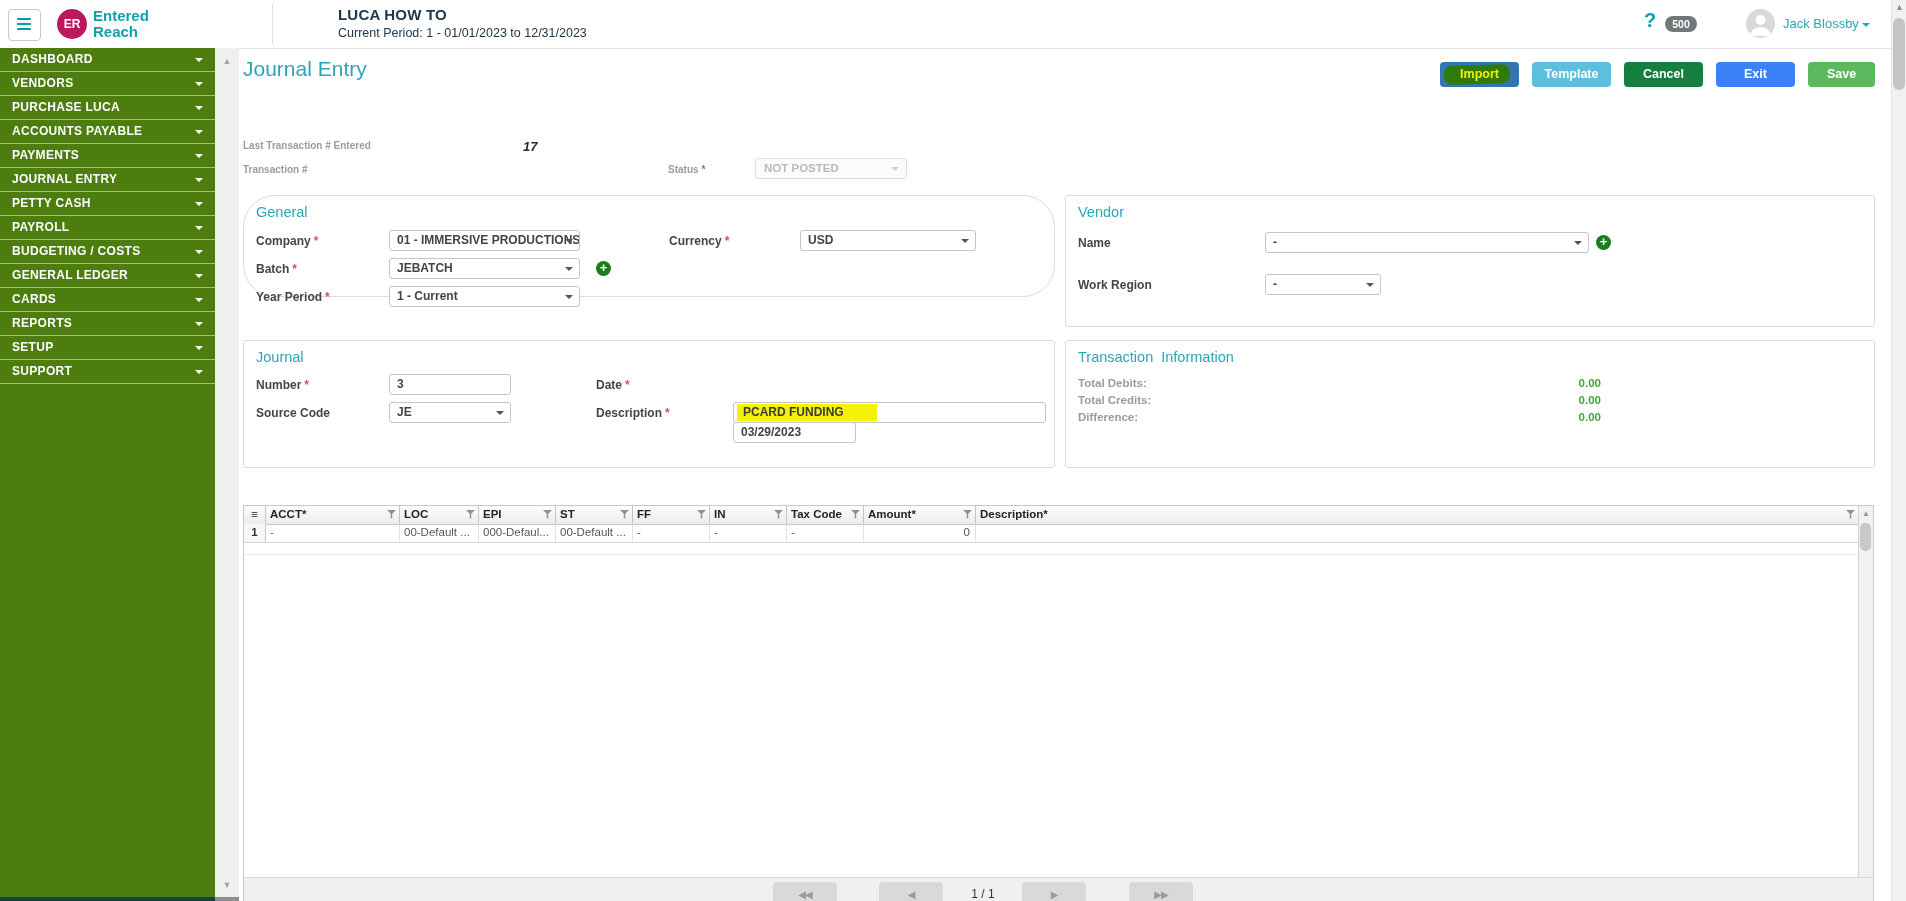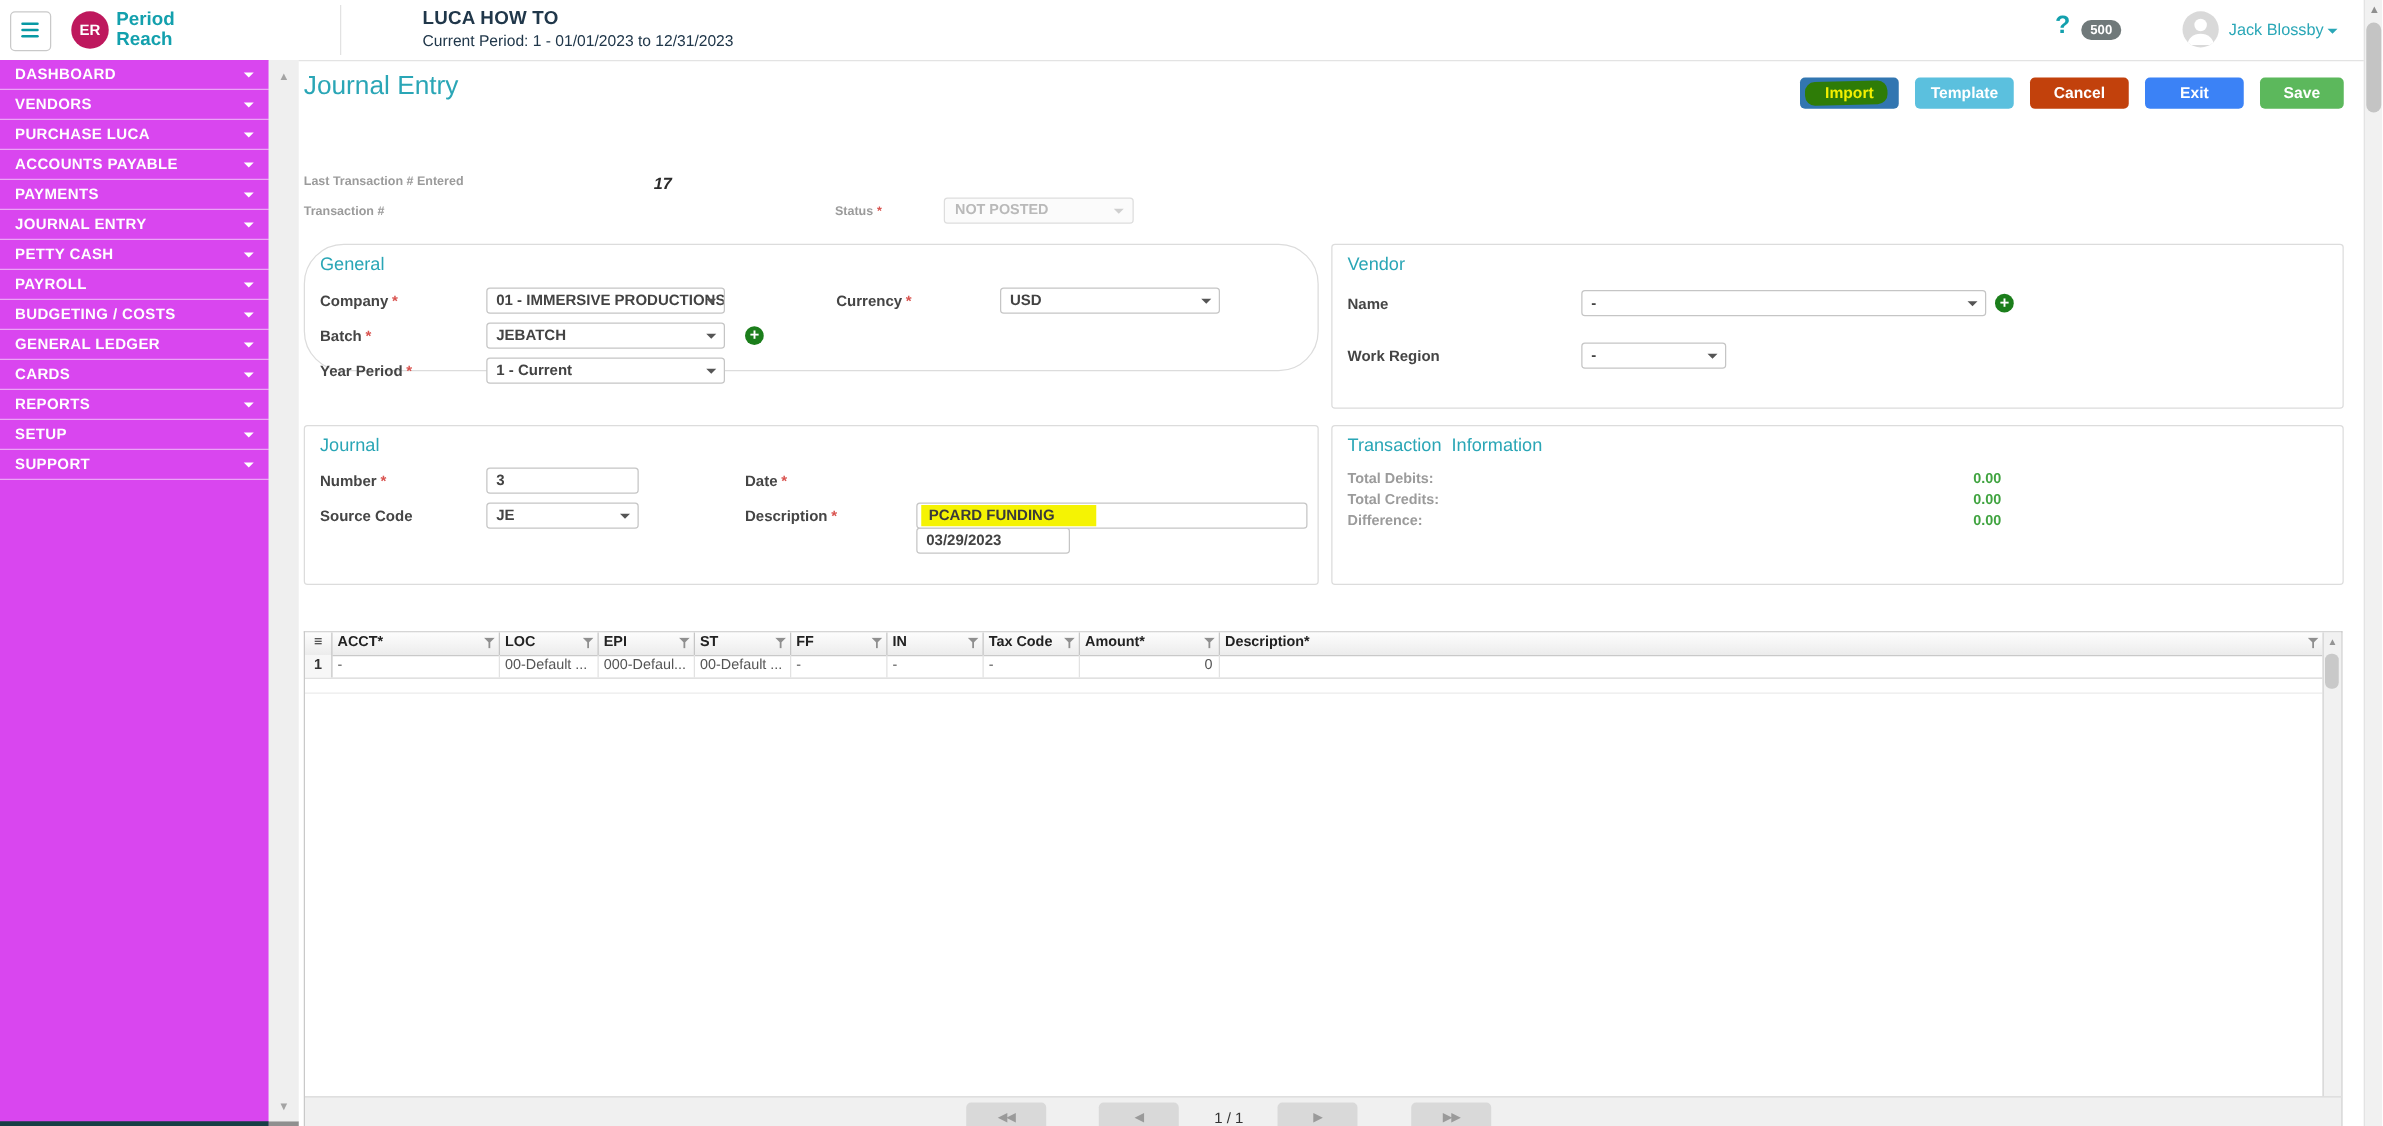--- a/index.html
+++ b/index.html
@@ -19,21 +19,21 @@
   .app-title{font-size:15px;font-weight:bold;letter-spacing:.2px;}
   .app-subtitle{font-size:12.5px;margin-top:3px;}
   .help-q{position:absolute;left:1644px;top:9px;color:#13a0ad;font-size:20px;font-weight:bold;cursor:pointer;}
   .badge-pill{position:absolute;left:1665px;top:16px;min-width:32px;height:16px;background:#70797a;border-radius:9px;
               color:#fff;font-size:10.5px;font-weight:bold;text-align:center;line-height:16px;padding:0 4px;box-sizing:border-box;}
   .avatar{position:absolute;left:1746px;top:9px;width:29px;height:29px;border-radius:50%;background:#d9d9d9;overflow:hidden;}
   .user-name{position:absolute;left:1783px;top:16px;color:#2AA7B7;font-size:13px;cursor:pointer;}
   .user-caret{position:absolute;left:1862px;top:23px;width:0;height:0;border-left:4px solid transparent;border-right:4px solid transparent;border-top:4px solid #2AA7B7;}
 
   
-  .sidebar{position:absolute;left:0;top:48px;width:215px;height:853px;background:#d946ef;}
+  .sidebar{position:absolute;left:0;top:48px;width:215px;height:853px;background:#4d7c0f;}
   .nav-item{position:relative;height:23px;line-height:23px;border-bottom:1px solid rgba(255,255,255,.5);
             color:#fff;font-size:12px;font-weight:bold;letter-spacing:.3px;padding-left:12px;cursor:pointer;}
   .nav-caret{position:absolute;right:12px;top:10px;width:0;height:0;border-left:4px solid transparent;border-right:4px solid transparent;border-top:4px solid #fff;}
   .sidebar-bottom{position:absolute;left:0;top:897px;width:215px;height:4px;background:#173f45;}
   .gutter-bottom{position:absolute;left:215px;top:897px;width:24px;height:4px;background:#8f8f8f;}
 
   
   .gutter{position:absolute;left:215px;top:48px;width:24px;height:849px;background:#efefef;}
   .gutter .up,.gutter .down{position:absolute;left:0;width:24px;text-align:center;color:#a4a4a4;font-size:9px;cursor:pointer;}
   .gutter .up{top:8px;}
@@ -45,21 +45,21 @@
   .vscroll .thumb{position:absolute;left:1px;top:18px;width:12px;height:72px;background:#c4c4c4;border-radius:6px;cursor:pointer;}
 
   
   .page-title{position:absolute;left:243px;top:57px;font-size:21px;color:#2AA6B6;}
   .btn{position:absolute;top:62px;height:25px;border:none;border-radius:4px;color:#fff;font-family:"Liberation Sans",sans-serif;
        font-size:12.5px;font-weight:bold;cursor:pointer;line-height:25px;text-align:center;padding:0;}
   .btn-import{left:1440px;width:79px;background:#3276B1;overflow:hidden;}
   .import-blob{position:absolute;left:4px;right:9px;top:3px;bottom:3px;background:#2E7C07;border-radius:8px;transform:rotate(-1.5deg);}
   .btn-import .lbl{position:relative;z-index:1;color:#F3EF00;margin-top:32px;}
   .btn-template{left:1532px;width:79px;background:#5BC0DE;}
-  .btn-cancel{left:1624px;width:79px;background:#c2410c;}
+  .btn-cancel{left:1624px;width:79px;background:#15803d;}
   .btn-exit{left:1716px;width:79px;background:#3b82f6;}
   .btn-save{left:1808px;width:67px;background:#5CB85C;}
 
   
   .meta-label{position:absolute;color:#9b9b9b;font-size:10px;font-weight:bold;}
   .meta-value{position:absolute;color:#2b2b2b;font-size:13px;font-weight:bold;}
   .req{color:#D9534F;margin-left:3px;font-weight:bold;}
   .status-box{position:absolute;left:755px;top:158px;width:152px;height:21px;background:#fbfbfb;border:1px solid #ddd;border-radius:3px;
               box-sizing:border-box;color:#b9b9b9;font-size:11.5px;font-weight:bold;line-height:19px;padding-left:8px;}
   .status-caret{position:absolute;right:7px;top:8px;width:0;height:0;border-left:4px solid transparent;border-right:4px solid transparent;border-top:4px solid #cfcfcf;}
@@ -130,21 +130,21 @@
   <div class="topbar">
     <div class="hamburger-btn">
       <span class="hamburger-icon">
           <i></i>
           <i></i>
           <i></i>
         </span>
     </div>
     <div class="logo-circle">ER</div>
     <div class="brand-name">
-      <div>Period</div>
+      <div>Entered</div>
       <div>Reach</div>
     </div>
     <div class="topbar-divider"></div>
     <div class="title-block">
       <div class="app-title">LUCA HOW TO</div>
       <div class="app-subtitle">Current Period: 1 - 01/01/2023 to 12/31/2023</div>
     </div>
     <div class="help-q">?</div>
     <div class="badge-pill">500</div>
     <div class="avatar">

